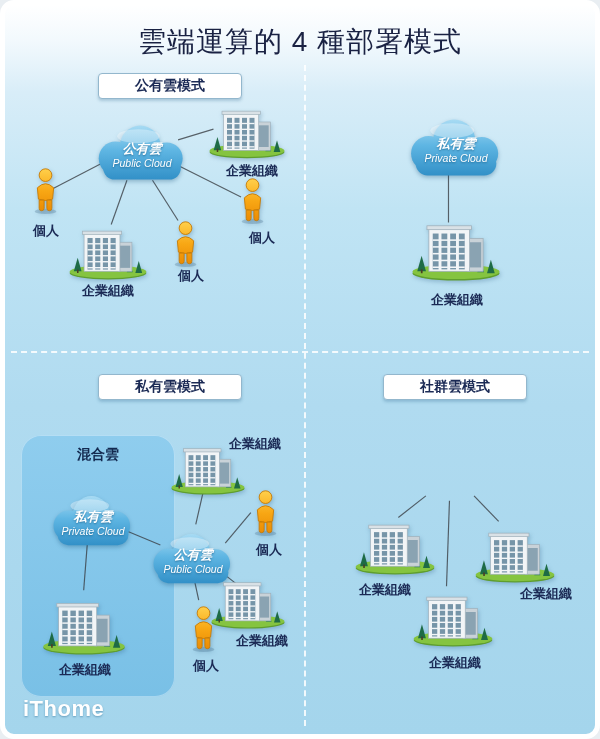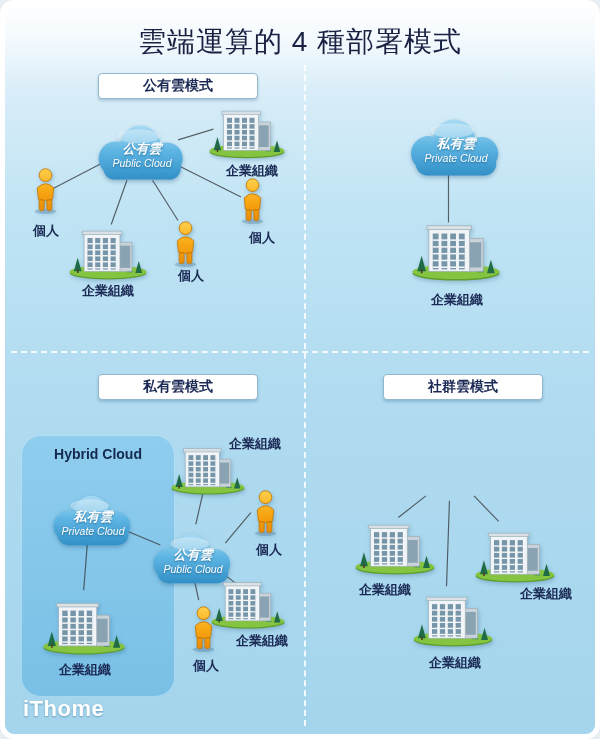--- a/index.html
+++ b/index.html
@@ -14,21 +14,21 @@
 
   .title {
     position:absolute; top:18px; left:0; right:0; text-align:center;
     font-size:28px; font-weight:normal; color:#1a2243; letter-spacing:1px;
   }
 
   .divider-v { position:absolute; left:299px; top:60px; bottom:8px; border-left:2px dashed rgba(255,255,255,0.85); }
   .divider-h { position:absolute; top:346px; left:6px; right:6px; border-top:2px dashed rgba(255,255,255,0.85); }
 
   .heading {
-    position:absolute; width:160px; height:26px; background:#ffffff;
+    position:absolute; width:144px; height:26px; background:#ffffff;
     border:1px solid #93b7cd; border-radius:4px;
     box-shadow:0 2px 3px rgba(30,90,130,0.25);
     display:flex; align-items:center; justify-content:center;
     font-size:14px; font-weight:bold; color:#1b2a55;
   }
   .h-q1 { left:93px;  top:68px; }
   .h-q2 { left:378px; top:68px; }
   .h-q3 { left:93px;  top:369px; }
   .h-q4 { left:378px; top:369px; }
 
@@ -161,21 +161,21 @@
   </defs>
 </svg>
 
 <div class="canvas">
 
   <div class="divider-v"></div>
   <div class="divider-h"></div>
 
   <div class="zone">
     <div class="zone-text">
-      <div class="en">Hybrid Cloud</div>
+      <div class="zh">混合雲</div>
     </div>
   </div>
 
   <svg class="lines" viewBox="0 0 600 739">
     <line x1="176" y1="136" x2="212" y2="125"></line>
     <line x1="98" y1="160" x2="48" y2="186"></line>
     <line x1="172" y1="160" x2="240" y2="194"></line>
     <line x1="124" y1="177" x2="108" y2="222"></line>
     <line x1="150" y1="177" x2="176" y2="218"></line>
 

